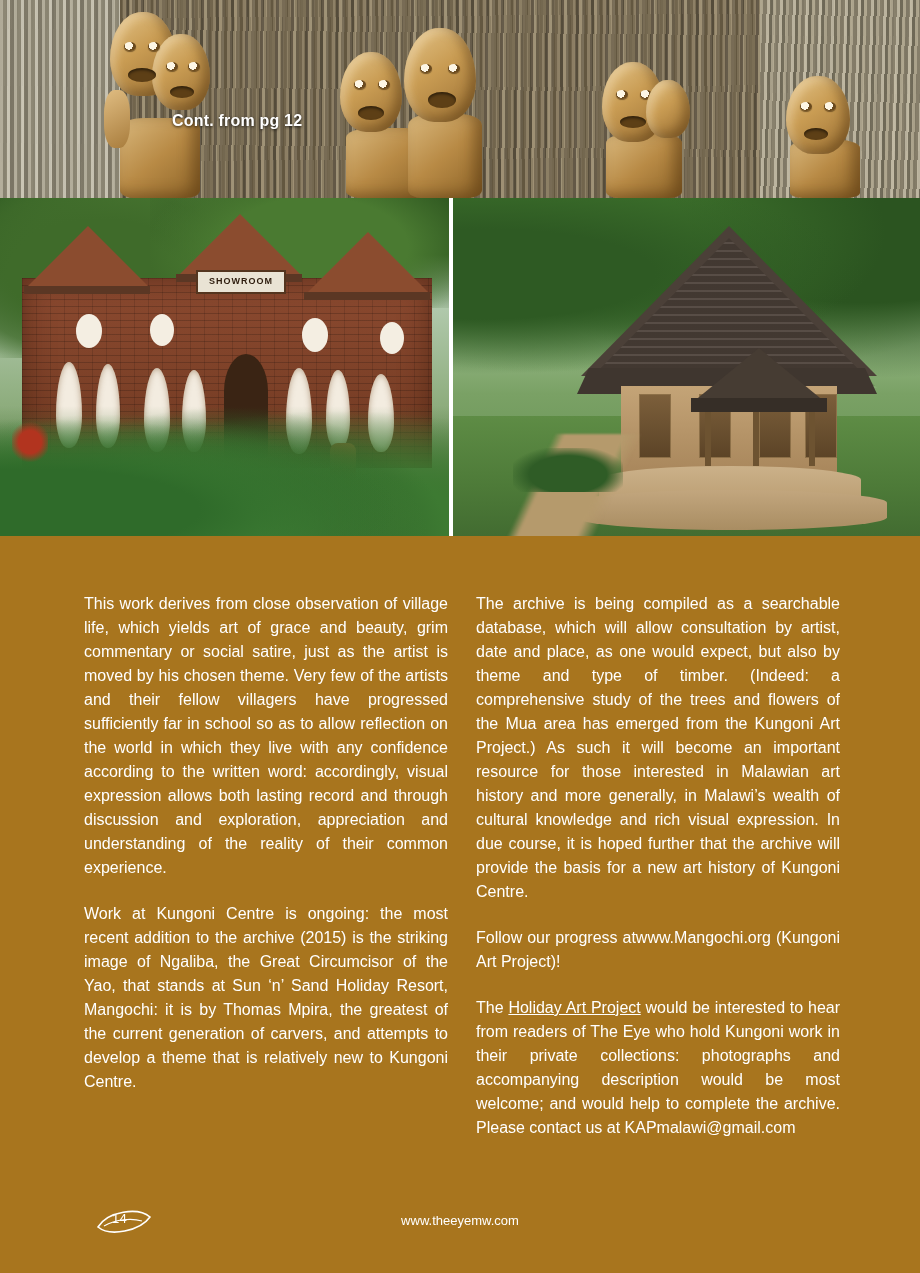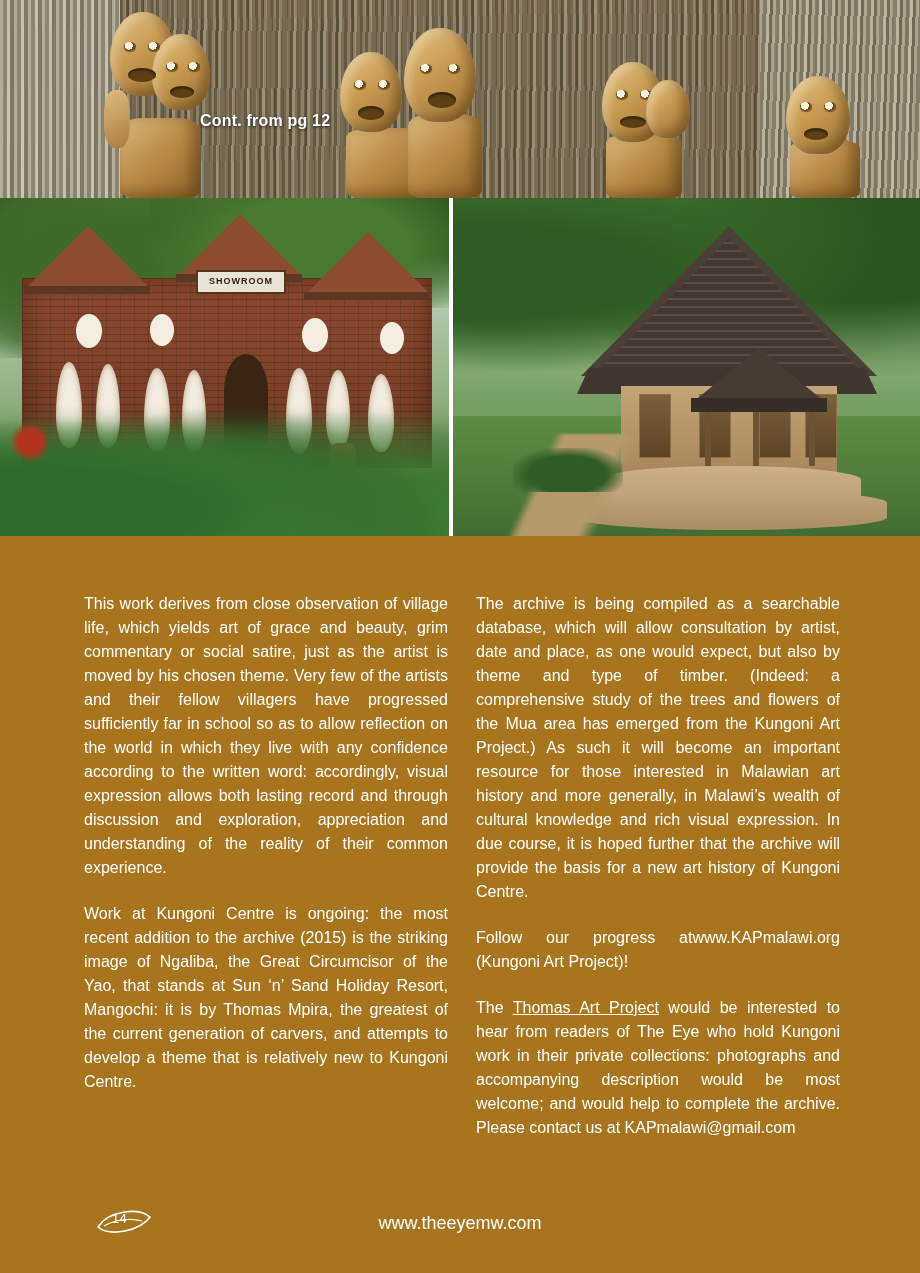--- a/index.html
+++ b/index.html
@@ -114,21 +114,20 @@
   }
 
   .cont-label {
     position: absolute;
     left: 172px; top: 112px;
     color: #ffffff;
     font-size: 16px;
     font-weight: bold;
     letter-spacing: .2px;
     text-shadow: 0 1px 3px rgba(0,0,0,.75);
-    margin-left: 28px;
   }
 
   
   .photo-row {
     position: absolute;
     left: 0; top: 198px;
     width: 920px; height: 338px;
   }
   .photo {
     position: absolute;
@@ -366,21 +365,21 @@
     color: #ffffff;
     font-size: 13px;
     letter-spacing: .3px;
   }
   .site {
     position: absolute;
     left: 0; top: 26px;
     width: 920px;
     text-align: center;
     color: #ffffff;
-    font-size: 18px;
+    font-size: 13px;
   }
   .clear { clear: both; }
 </style>
 </head>
 <body>
 
 <div class="page">
 
   <div class="carving-band">
     <div class="reeds"></div>
@@ -499,22 +498,22 @@
   <div class="content">
     <div class="cols">
 
       <div class="col">
         <p class="body">This work derives from close observation of village life, which yields art of grace and beauty, grim commentary or social satire, just as the artist is moved by his chosen theme. Very few of the artists and their fellow villagers have progressed sufficiently far in school so as to allow reflection on the world in which they live with any confidence according to the written word: accordingly, visual expression allows both lasting record and through discussion and exploration, appreciation and understanding of the reality of their common experience.</p>
         <p class="body">Work at Kungoni Centre is ongoing: the most recent addition to the archive (2015) is the striking image of Ngaliba, the Great Circumcisor of the Yao, that stands at Sun ‘n’ Sand Holiday Resort, Mangochi: it is by Thomas Mpira, the greatest of the current generation of carvers, and attempts to develop a theme that is relatively new to Kungoni Centre.</p>
       </div>
 
       <div class="col right">
         <p class="body">The archive is being compiled as a searchable database, which will allow consultation by artist, date and place, as one would expect, but also by theme and type of timber. (Indeed: a comprehensive study of the trees and flowers of the Mua area has emerged from the Kungoni Art Project.) As such it will become an important resource for those interested in Malawian art history and more generally, in Malawi’s wealth of cultural knowledge and rich visual expression. In due course, it is hoped further that the archive will provide the basis for a new art history of Kungoni Centre.</p>
-        <p class="body">Follow our progress atwww.KAPmalawi.org (Kungoni Art Project)!</p>
-        <p class="body"><span>The </span><span class="underline">Thomas Art Project</span><span> would be interested to hear from readers of The Eye who hold Kungoni work in their private collections: photographs and accompanying description would be most welcome; and would help to complete the archive. Please contact us at KAPmalawi@gmail.com</span></p>
+        <p class="body">Follow our progress atwww.Mangochi.org (Kungoni Art Project)!</p>
+        <p class="body"><span>The </span><span class="underline">Holiday Art Project</span><span> would be interested to hear from readers of The Eye who hold Kungoni work in their private collections: photographs and accompanying description would be most welcome; and would help to complete the archive. Please contact us at KAPmalawi@gmail.com</span></p>
       </div>
 
       <div class="clear"></div>
     </div>
 
     <div class="footer">
       <div class="page-badge">
         <svg width="62" height="34" viewBox="0 0 62 34">
           <path d="M4 22 C14 6, 44 2, 56 12 C46 26, 16 32, 4 22 Z" fill="none" stroke="#ffffff" stroke-width="1.6"></path>
           <path d="M10 21 C22 14, 38 13, 48 16" fill="none" stroke="#ffffff" stroke-width="1.2"></path>

